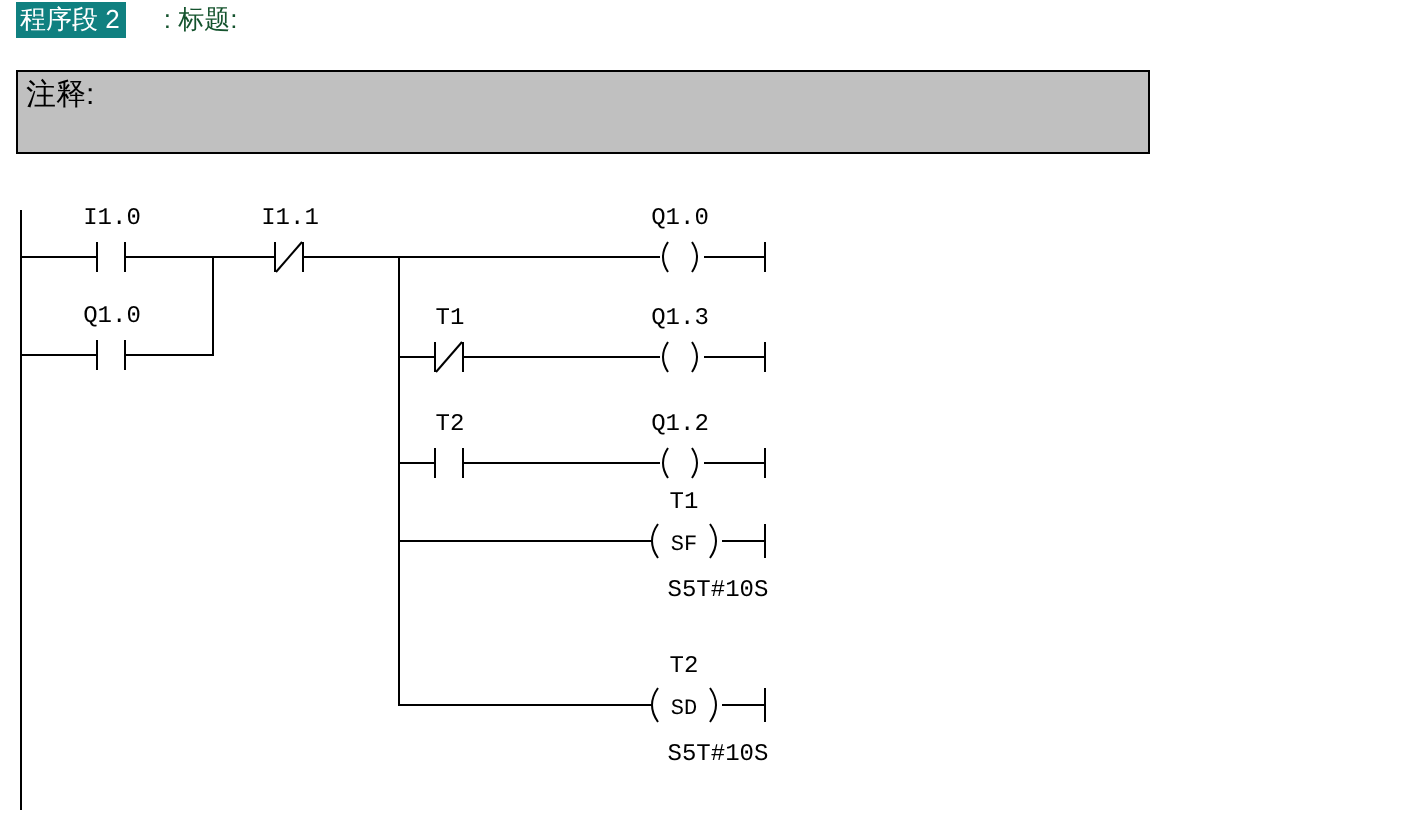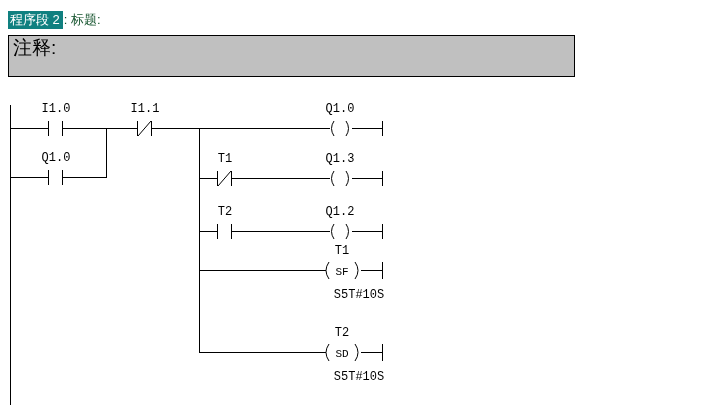--- a/index.html
+++ b/index.html
@@ -14,27 +14,28 @@
     position: relative;
     overflow: hidden;
     font-family: "Liberation Sans", sans-serif;
     -webkit-font-smoothing: none;
   }
 
   
   #network-header {
     position: absolute;
     left: 8px;
-    top: 10px;
+    top: 0;
     height: 19px;
     display: flex;
     align-items: center;
     white-space: nowrap;
     font-size: 13px;
     color: #000000;
+    gap: 18px;
   }
   .hdr-highlight {
     background: #108080;
     color: #ffffff;
     padding: 1px 3px 2px 2px;
     line-height: 15px;
     letter-spacing: 0px;
   }
   .hdr-plain {
     color: #14532d;
@@ -50,21 +51,21 @@
     width: 567px;
     height: 42px;
     background: #c0c0c0;
     border: 1px solid #000000;
     box-sizing: border-box;
   }
   #comment-text {
     position: absolute;
     left: 4px;
     top: 4px;
-    font-size: 19px;
+    font-size: 15px;
     color: #000000;
     line-height: 15px;
     white-space: nowrap;
   }
 
   
   #ladder {
     position: absolute;
     left: 0;
     top: 90px;

